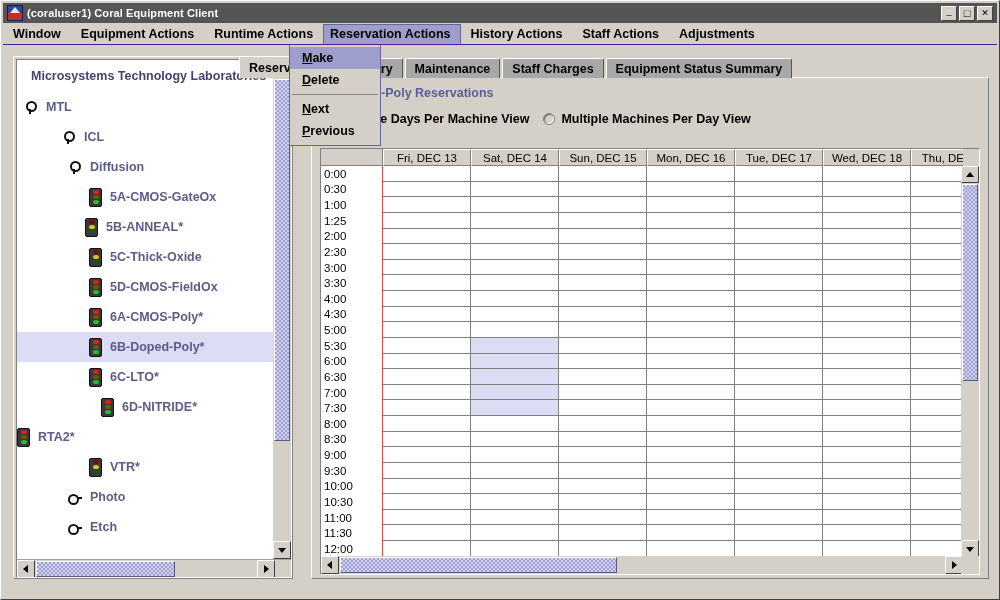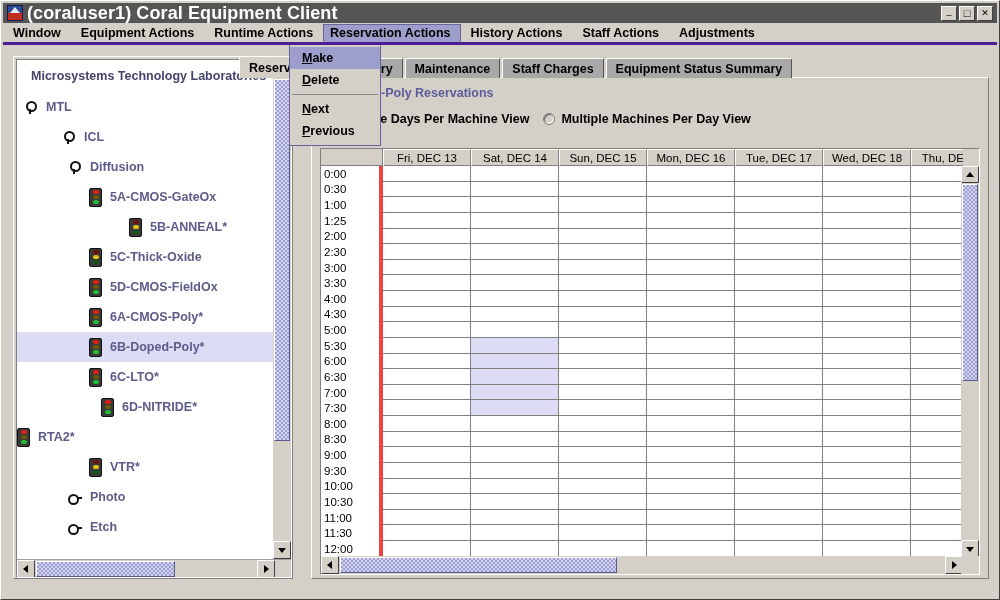--- a/index.html
+++ b/index.html
@@ -34,21 +34,21 @@
     background: linear-gradient(#2a4a9a 0%, #2a4a9a 45%, #c03020 50%, #c03020 100%);
     border: 1px solid #1a1a4a;
   }
   #title-icon::after {
     content: ""; position: absolute; left: 2px; top: 1px;
     width: 10px; height: 6px;
     background: #e8e8f0;
     clip-path: polygon(0 100%, 50% 0, 100% 100%);
   }
   #title-text {
-    color: #ffffff; font-size: 18px; font-weight: bold;
+    color: #ffffff; font-size: 11px; font-weight: bold;
     white-space: nowrap; letter-spacing: 0.1px;
   }
   #window-buttons { margin-left: auto; display: flex; gap: 2px; padding-right: 2px; }
   .win-btn {
     width: 16px; height: 15px;
     background: #d4d0c8;
     border: 1px solid #ffffff;
     border-right-color: #404040; border-bottom-color: #404040;
     position: relative; cursor: default;
   }
@@ -58,21 +58,21 @@
     font-family: "Liberation Sans", sans-serif;
   }
   .win-btn.minimize span { line-height: 9px; }
   .win-btn.maximize span { font-size: 11px; line-height: 12px; }
 
   
   #menu-bar {
     position: absolute; left: 2px; top: 23px; right: 2px; height: 21px;
     background: #d4d0c8;
     display: flex; align-items: stretch;
-    border-bottom: 3px solid #4c1d95;
+    border-bottom: 1px solid #4c1d95;
     z-index: 30;
   }
   .menu-item {
     display: flex; align-items: center;
     padding: 0 9px;
     font-size: 12.5px; font-weight: bold; color: #000;
     white-space: nowrap; cursor: default;
     border: 1px solid transparent;
   }
   .menu-item.open {
@@ -290,21 +290,21 @@
     display: flex; align-items: center; justify-content: center;
     font-size: 11.5px; color: #000;
     background: #d4d0c8;
     border: 1px solid #ffffff;
     border-right-color: #808080; border-bottom-color: #808080;
     white-space: nowrap; cursor: default;
   }
   #cal-times {
     position: absolute; left: 0; top: 17px; width: 62px; height: 391px;
     background: #ffffff; overflow: hidden;
-    border-right: 4px solid #ef4444;
+    border-right: 1px solid #ef4444;
   }
   .time-cell {
     height: 15.64px; display: flex; align-items: center;
     padding-left: 3px; font-size: 11.5px; color: #000;
     background: #ffffff;
   }
   #cal-grid {
     position: absolute; left: 62px; top: 17px; width: 580px; height: 391px;
     background: #ffffff; overflow: hidden;
   }
@@ -389,21 +389,21 @@
               <span>Diffusion</span>
             </div>
             <div class="tree-row" style="padding-left: 72px;">
               <span class="tl-icon">
                 <i class="tl-red"></i>
                 <i class="tl-yellow-d"></i>
                 <i class="tl-green"></i>
               </span>
               <span>5A-CMOS-GateOx</span>
             </div>
-            <div class="tree-row" style="padding-left: 112px; align-items: center;">
+            <div class="tree-row" style="padding-left: 68px; align-items: center;">
               <span class="tl-icon">
                 <i class="tl-red-d"></i>
                 <i class="tl-yellow"></i>
                 <i class="tl-green-d"></i>
               </span>
               <span>5B-ANNEAL*</span>
             </div>
             <div class="tree-row" style="padding-left: 72px;">
               <span class="tl-icon">
                 <i class="tl-red-d"></i>

